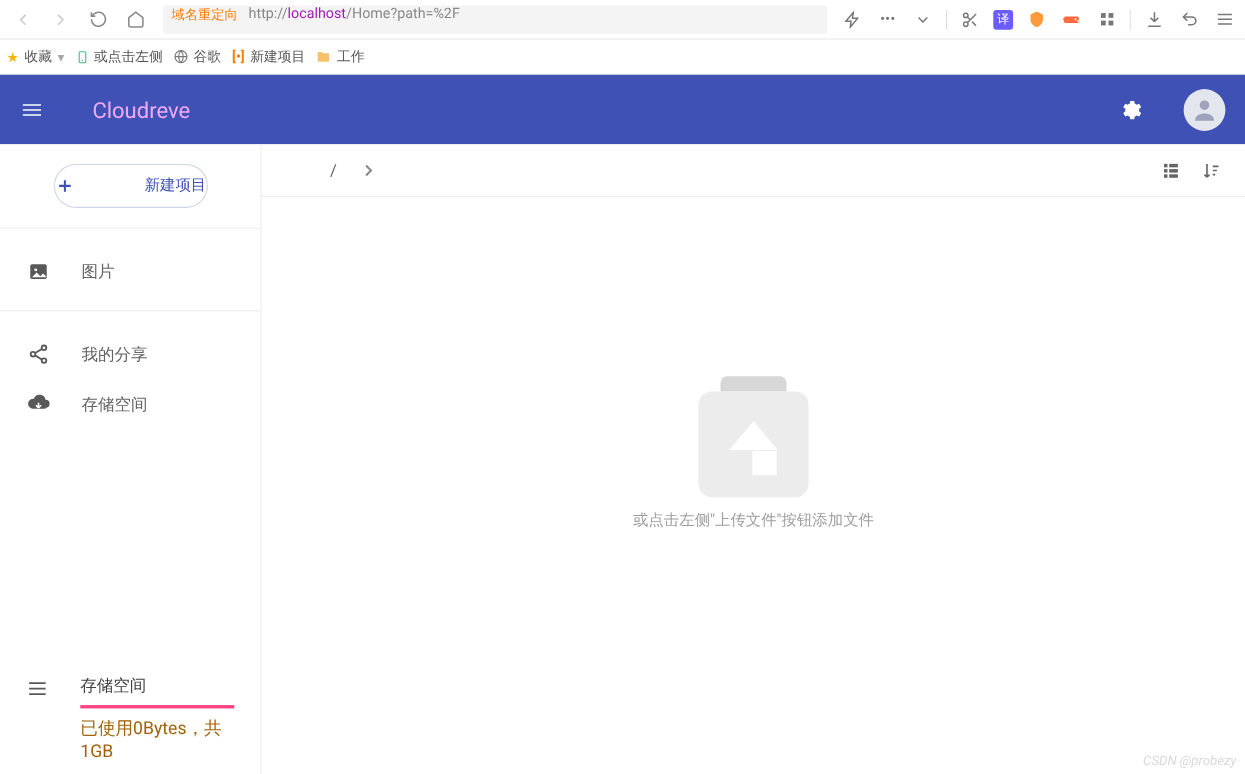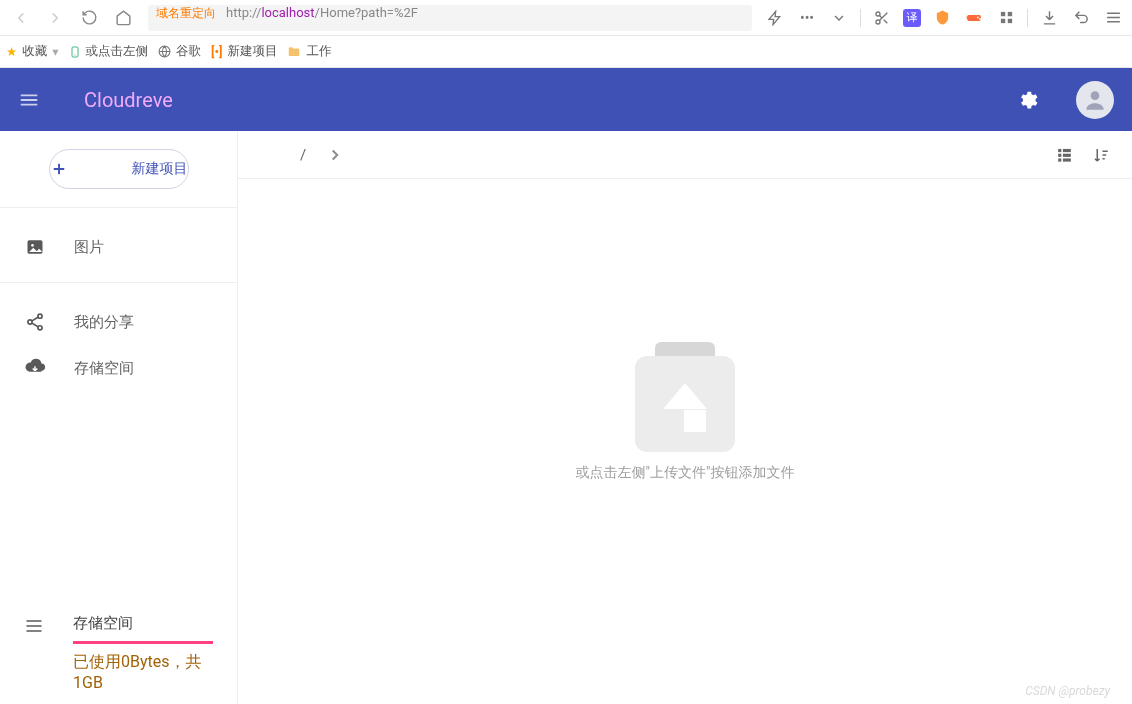--- a/index.html
+++ b/index.html
@@ -65,21 +65,21 @@
 
   .empty-area { flex: 1; display: flex; flex-direction: column; align-items: center; justify-content: center; gap: 12px; padding-bottom: 60px; }
   .upload-illus { width: 120px; height: 110px; position: relative; }
   .illus-lid { position:absolute; top:0; left:30px; width:60px; height:14px; background:#d7d7d7; border-radius: 6px 6px 0 0; }
   .illus-box { position:absolute; top:14px; left:10px; width:100px; height:96px; background:#ececec; border-radius: 12px; display:flex; align-items:center; justify-content:center; }
   .illus-arrow { width:0; height:0; border-left:22px solid transparent; border-right:22px solid transparent; border-bottom:26px solid #fff; position:relative; top:-8px; }
   .illus-stem { position:absolute; width:22px; height:22px; background:#fff; top:54px; left:49px; }
   .empty-title { font-size: 25px; color: #6d6d6d; letter-spacing: 1px; }
   .empty-sub { font-size: 14px; color: #9e9e9e; }
 
-  .watermark { position:absolute; bottom:6px; right:22px; font-size:12px; color:#d9d9d9; font-style: italic; }
+  .watermark { position:absolute; bottom:6px; right:8px; font-size:12px; color:#d9d9d9; font-style: italic; }
 
   svg { display: block; }
 </style>
 </head>
 <body>
 
 <div class="browser-bar">
   <div class="nav-btn disabled">
     <svg width="18" height="18" viewBox="0 0 24 24" fill="none" stroke="currentColor" stroke-width="2">
         <path d="M15 18l-6-6 6-6"></path>

